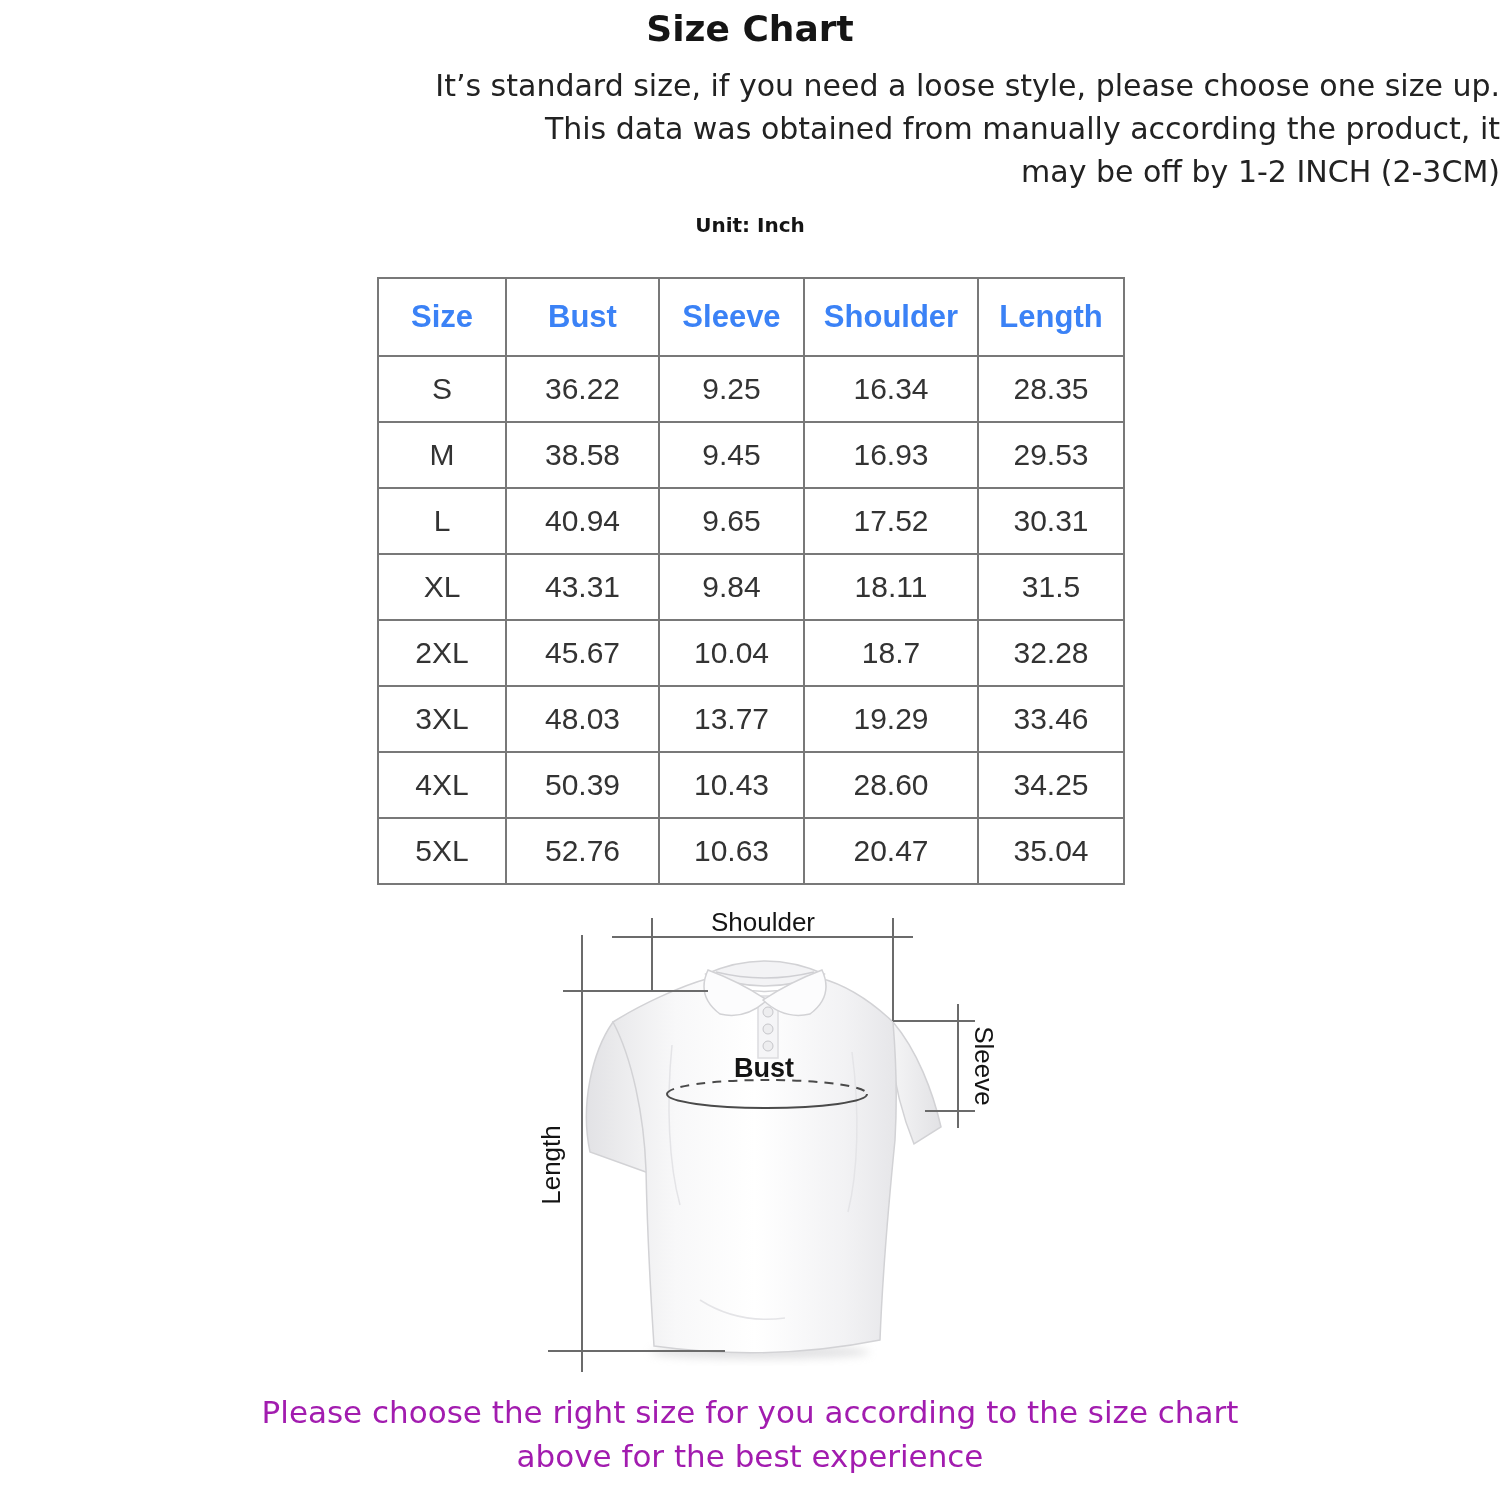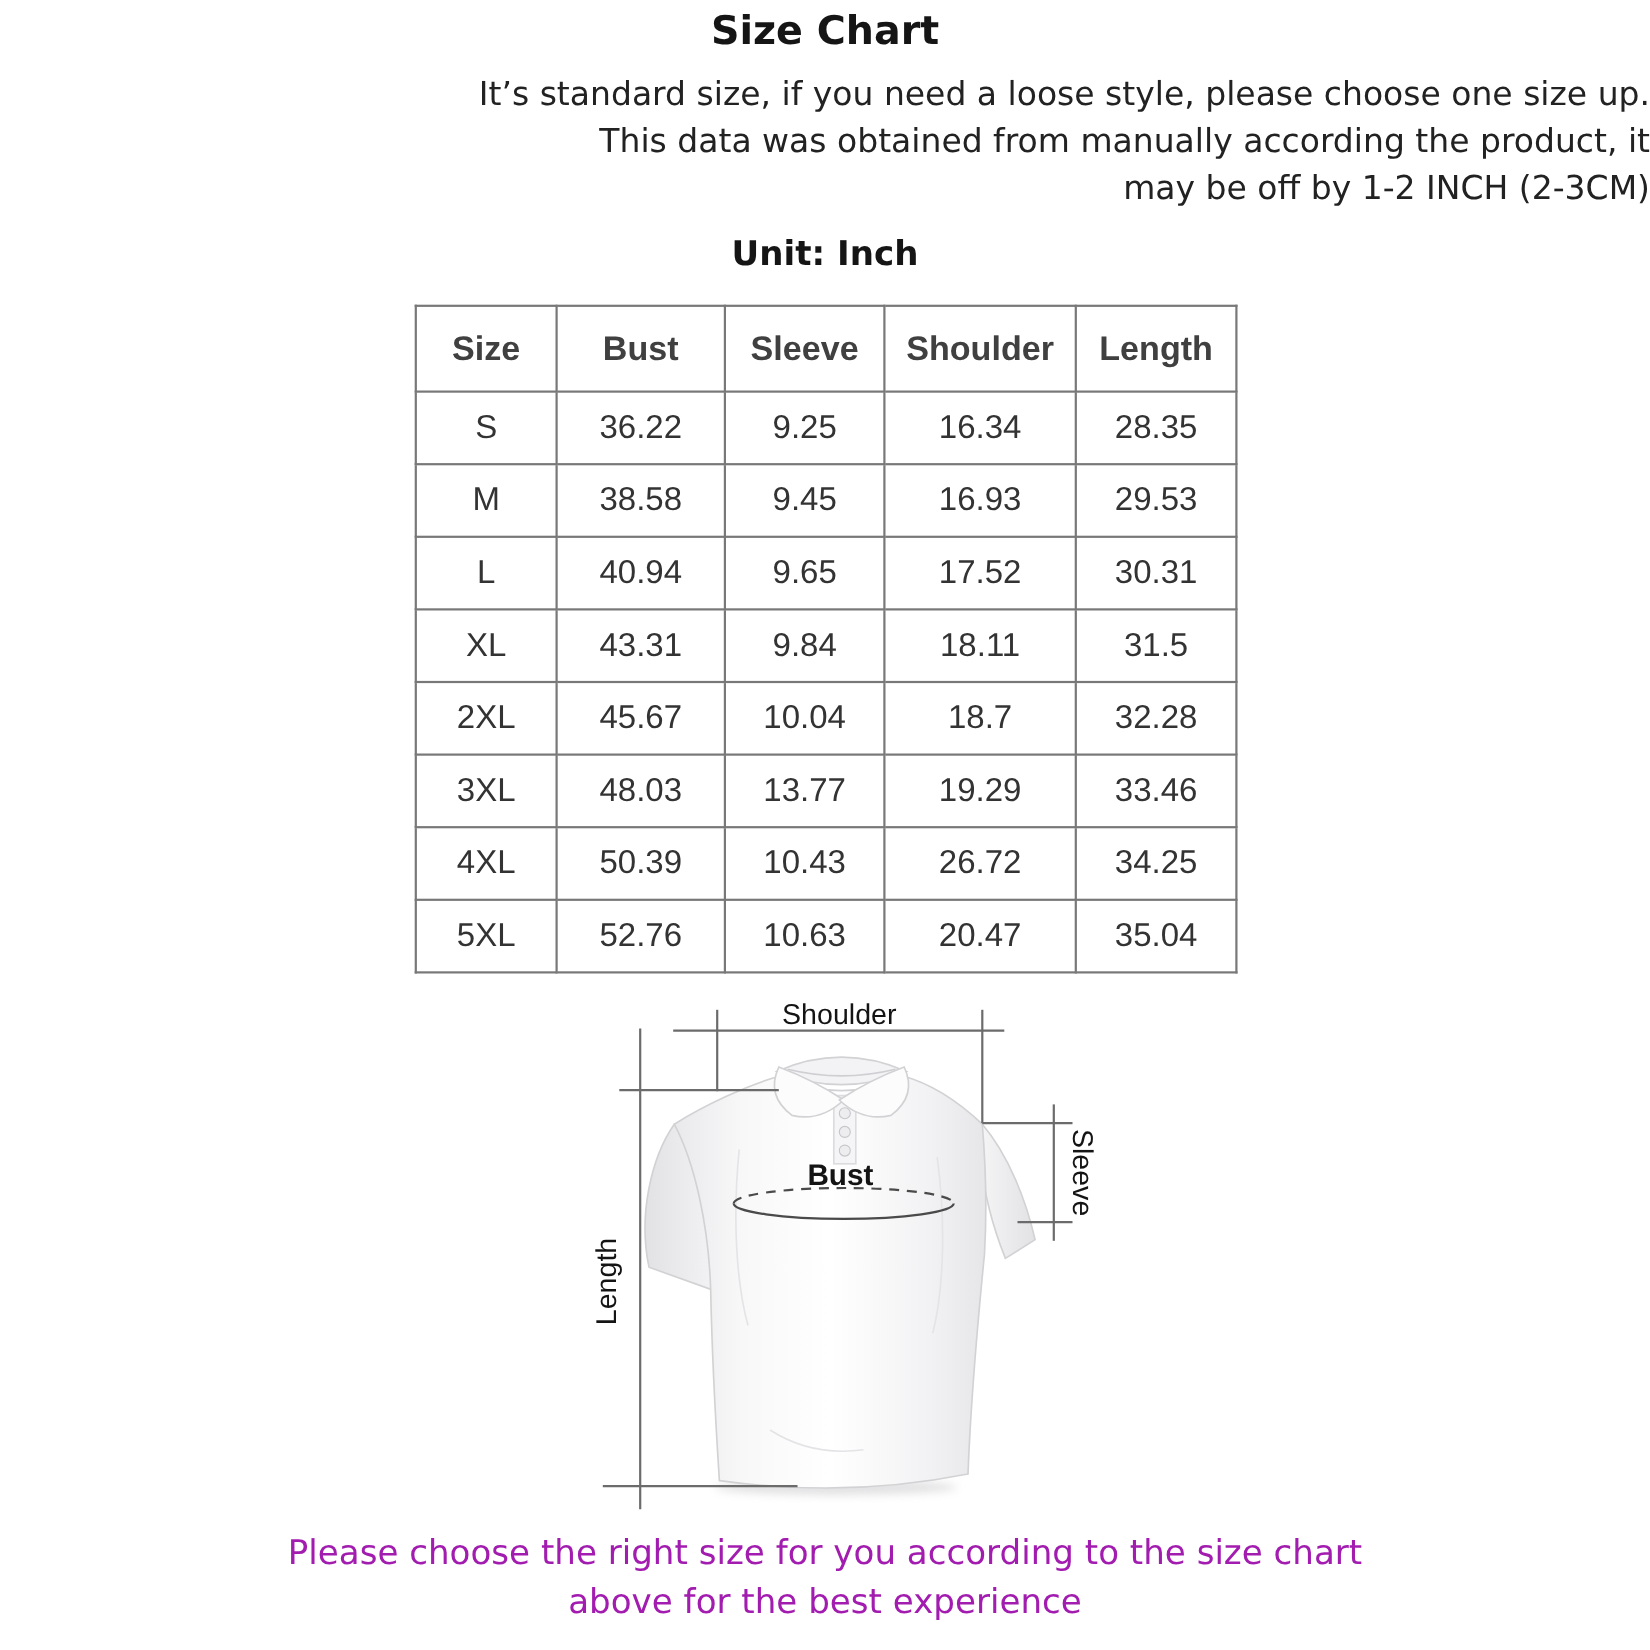--- a/index.html
+++ b/index.html
@@ -19,41 +19,41 @@
   }
   .intro{
     position:absolute;top:64px;left:0;width:1500px;
     text-align:right;
     font-size:30px;line-height:43px;
     color:#222222;
   }
   .unit-label{
     position:absolute;top:213px;left:0;width:1500px;
     text-align:center;
-    font-size:31px;font-weight:bold;
+    font-size:20px;font-weight:bold;
     color:#151515;
   }
   .size-table{
     position:absolute;left:377px;top:277px;
     border-collapse:collapse;
     table-layout:fixed;
     width:746px;
     font-family:"Liberation Sans", sans-serif;
     border:2px solid #5a5a5a;
   }
   .size-table th, .size-table td{
     border:2px solid #787878;
     text-align:center;
     vertical-align:middle;
     padding:0;
     background:#ffffff;
   }
   .size-table th{
     height:76px;
-    font-size:31px;font-weight:bold;color:#404040;
+    font-size:31px;font-weight:bold;color:#3b82f6;
   }
   .size-table td{
     height:64px;
     font-size:30px;font-weight:normal;color:#333333;
   }
   .diagram{
     position:absolute;left:520px;top:900px;width:520px;height:480px;
   }
   .diagram text{
     font-family:"Liberation Sans", sans-serif;
@@ -138,21 +138,21 @@
           <td>3XL</td>
           <td>48.03</td>
           <td>13.77</td>
           <td>19.29</td>
           <td>33.46</td>
         </tr>
         <tr>
           <td>4XL</td>
           <td>50.39</td>
           <td>10.43</td>
-          <td>26.72</td>
+          <td>28.60</td>
           <td>34.25</td>
         </tr>
         <tr>
           <td>5XL</td>
           <td>52.76</td>
           <td>10.63</td>
           <td>20.47</td>
           <td>35.04</td>
         </tr>
       </tbody>

